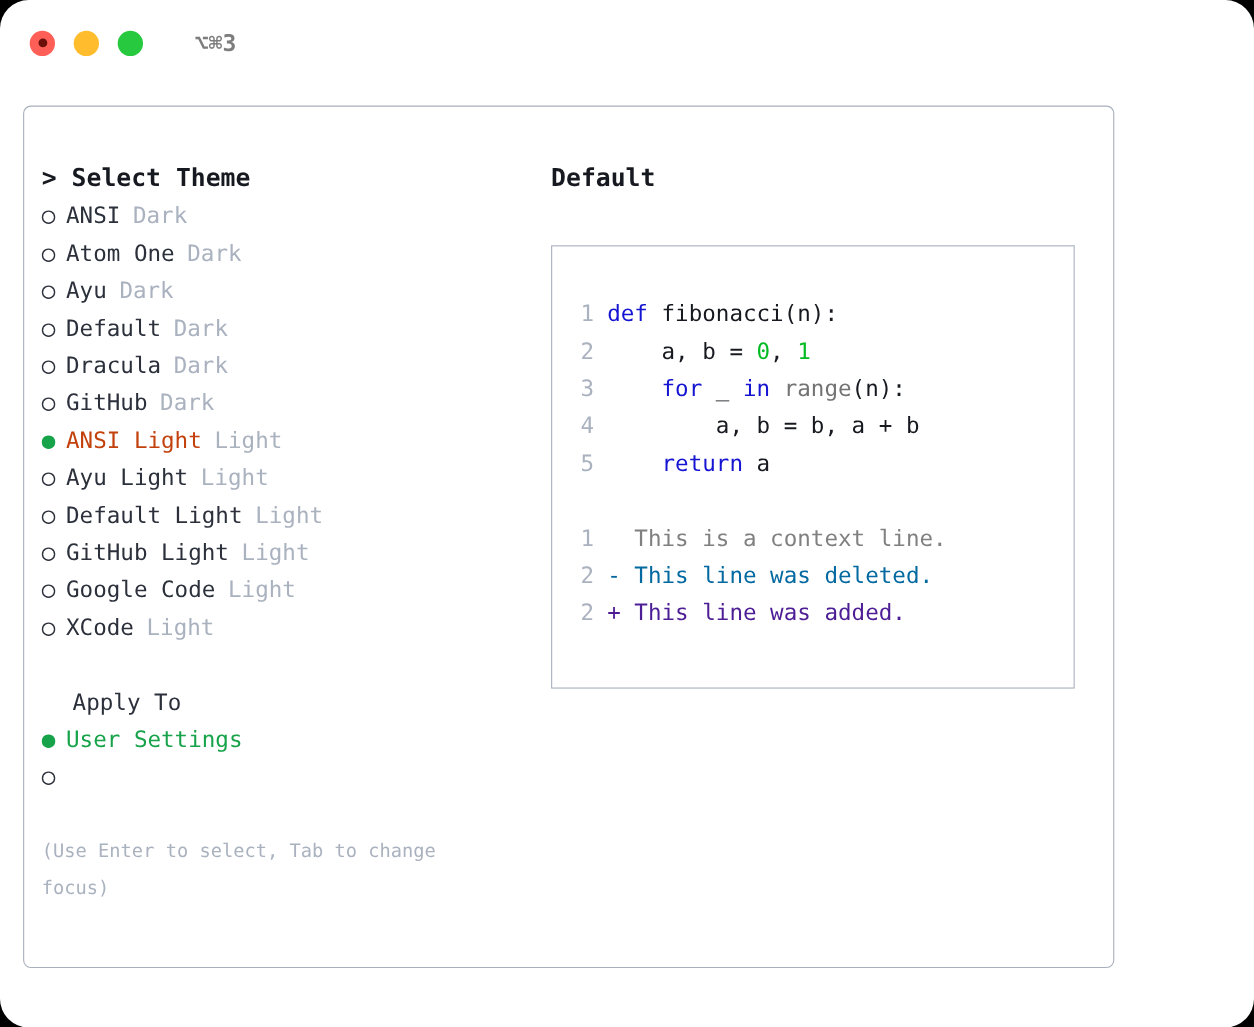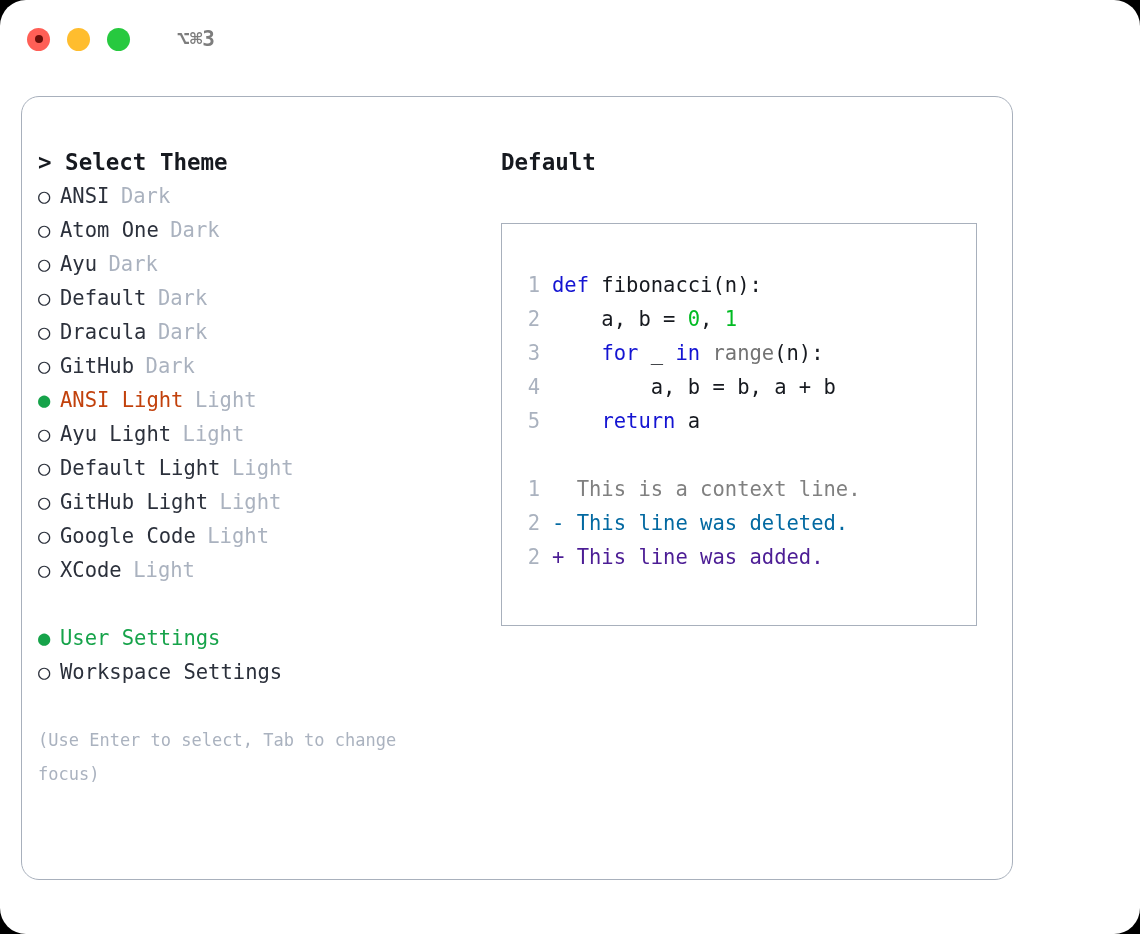--- a/index.html
+++ b/index.html
@@ -69,21 +69,21 @@
   }
 
   
   .panel {
     position: absolute;
     left: 21px;
     top: 96px;
     width: 992px;
     height: 784px;
     border: 1.6px solid #a8b0bc;
-    border-radius: 18px;
+    border-radius: 7px;
     box-sizing: border-box;
   }
 
   .columns {
     position: absolute;
     left: 0; top: 0;
     width: 100%;
     height: 100%;
   }
 
@@ -230,23 +230,24 @@
             <div class="theme-row"><span class="bullet">○</span><span class="theme-name">GitHub</span><span class="theme-tag">Dark</span></div>
             <div class="theme-row selected"><span class="bullet">●</span><span class="theme-name">ANSI Light</span><span class="theme-tag">Light</span></div>
             <div class="theme-row"><span class="bullet">○</span><span class="theme-name">Ayu Light</span><span class="theme-tag">Light</span></div>
             <div class="theme-row"><span class="bullet">○</span><span class="theme-name">Default Light</span><span class="theme-tag">Light</span></div>
             <div class="theme-row"><span class="bullet">○</span><span class="theme-name">GitHub Light</span><span class="theme-tag">Light</span></div>
             <div class="theme-row"><span class="bullet">○</span><span class="theme-name">Google Code</span><span class="theme-tag">Light</span></div>
             <div class="theme-row"><span class="bullet">○</span><span class="theme-name">XCode</span><span class="theme-tag">Light</span></div>
           </div>
 
         <div class="apply-block">
+          <div class="apply-title">Apply To</div>
           <div id="apply-list">
               <div class="apply-row selected"><span class="bullet">●</span><span>User Settings</span></div>
-              <div class="apply-row"><span class="bullet">○</span><span>Workspace Settings</span></div>
+              <div class="apply-row"><span class="bullet">○</span></div>
             </div>
         </div>
 
         <div class="hint">(Use Enter to select, Tab to change focus)</div>
       </div>
 
       <div class="right-col">
         <div class="heading">Default</div>
         <div class="preview-box">
           <div class="code" id="code-area"><div class="code-line"><span class="gutter">1</span><span class="code-body"><span class="tok-kw">def</span><span class="tok-txt"> fibonacci(n):</span></span></div><div class="code-line"><span class="gutter">2</span><span class="code-body"><span class="tok-txt">    a, b = </span><span class="tok-num">0</span><span class="tok-txt">, </span><span class="tok-num">1</span></span></div><div class="code-line"><span class="gutter">3</span><span class="code-body"><span class="tok-txt">    </span><span class="tok-kw">for</span><span class="tok-txt"> _ </span><span class="tok-kw">in</span><span class="tok-txt"> </span><span class="tok-fn">range</span><span class="tok-txt">(n):</span></span></div><div class="code-line"><span class="gutter">4</span><span class="code-body"><span class="tok-txt">        a, b = b, a + b</span></span></div><div class="code-line"><span class="gutter">5</span><span class="code-body"><span class="tok-txt">    </span><span class="tok-kw">return</span><span class="tok-txt"> a</span></span></div><div class="code-blank"></div><div class="code-line"><span class="gutter">1</span><span class="code-body"><span class="tok-ctx">  This is a context line.</span></span></div><div class="code-line"><span class="gutter">2</span><span class="code-body"><span class="tok-del">- This line was deleted.</span></span></div><div class="code-line"><span class="gutter">2</span><span class="code-body"><span class="tok-add">+ This line was added.</span></span></div></div>

